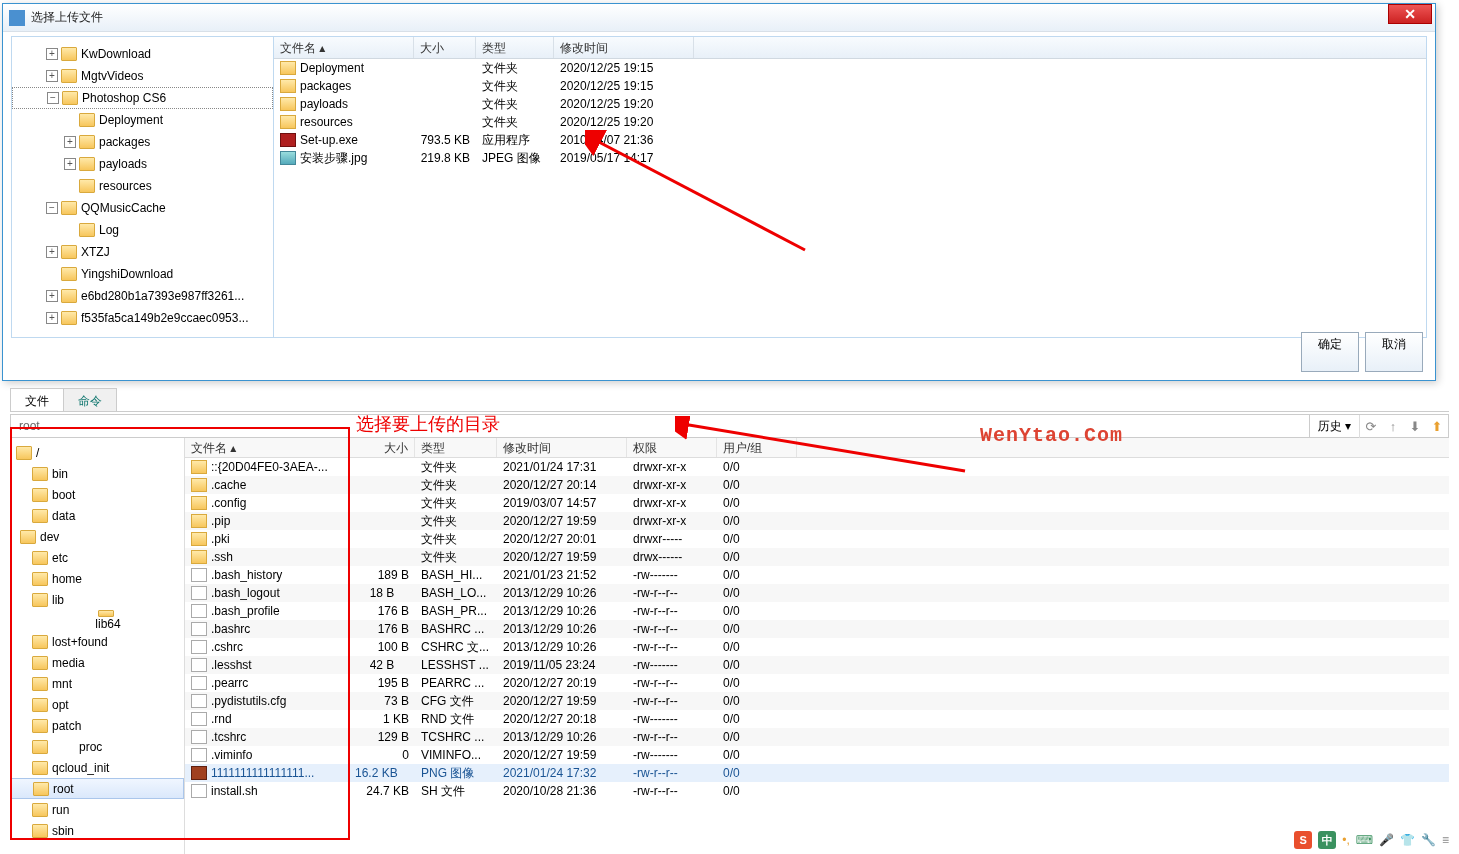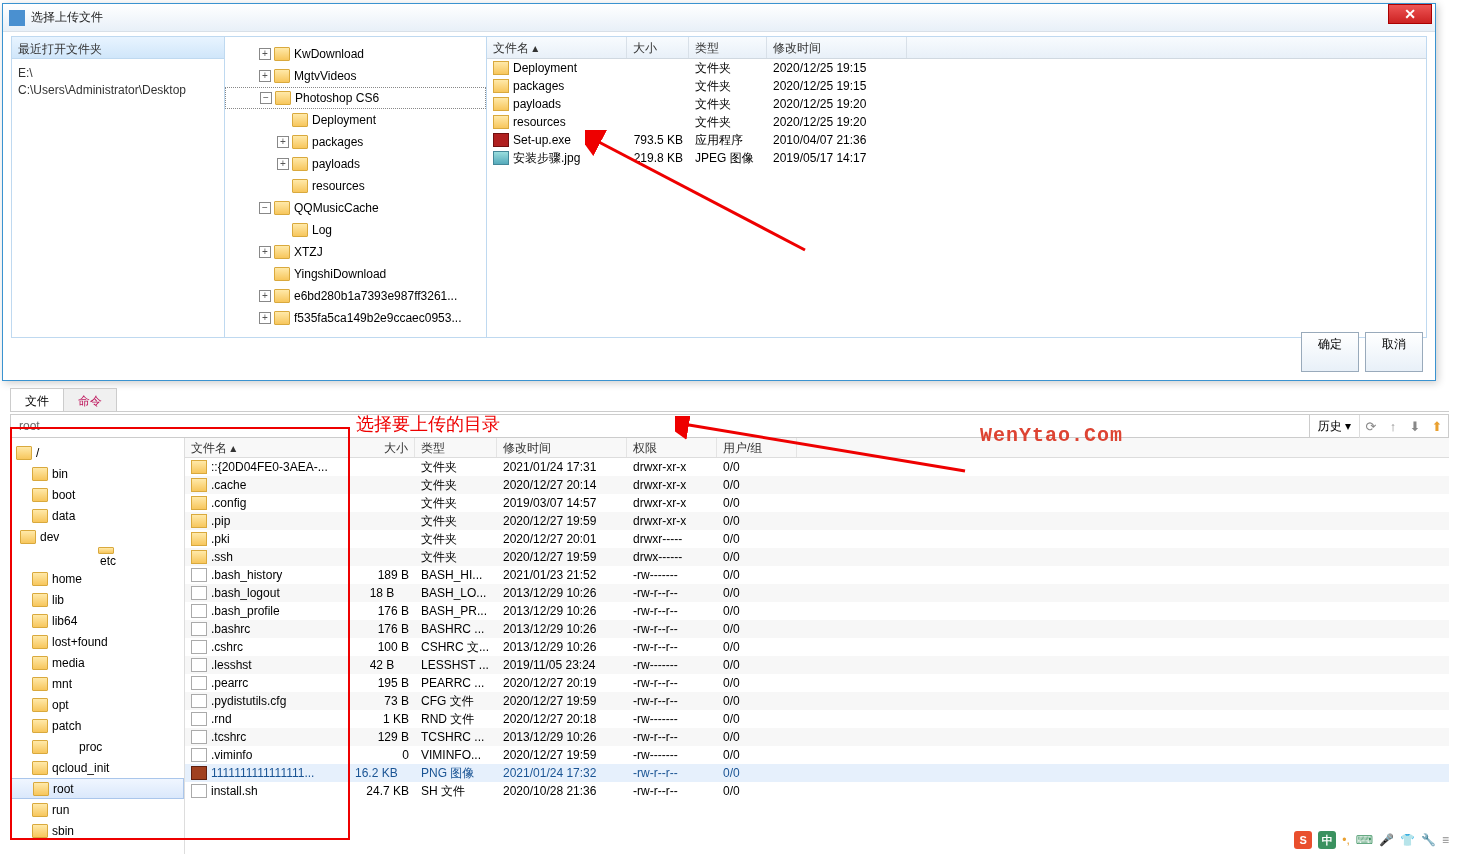--- a/index.html
+++ b/index.html
@@ -41,21 +41,21 @@
 .dialog-footer { position: absolute; bottom: 8px; right: 12px; display: flex; gap: 6px; }
 .dlg-btn { min-width: 58px; height: 40px; border: 1px solid #9ab; background: linear-gradient(#fff,#e8f0f8); text-align: center; line-height: 22px; padding: 0 12px; }
 
 
 .arrow1 { position: absolute; top: 130px; left: 585px; width: 240px; height: 130px; pointer-events: none; }
 
 
 .lower { position: absolute; top: 388px; left: 10px; right: 10px; bottom: 0; }
 .tabs-row { display: flex; height: 24px; border-bottom: 1px solid #ccc; }
 .tab { padding: 4px 14px; border: 1px solid #ccc; border-bottom: none; background: #fff; margin-right: -1px; }
-.tab.inactive { background: #f0f0f0; color: #be185d; }
+.tab.inactive { background: #f0f0f0; color: #0f766e; }
 
 .path-row { display: flex; align-items: center; margin-top: 2px; border: 1px solid #ccc; height: 24px; }
 .path-input { flex: 1; border: none; padding: 3px 8px; color: #666; outline: none; }
 .path-right { display: flex; align-items: center; border-left: 1px solid #ccc; }
 .hist-btn { padding: 3px 8px; border-right: 1px solid #ddd; }
 .tool-icon { width: 22px; height: 20px; display: flex; align-items: center; justify-content: center; color: #888; font-size: 13px; }
 .tool-icon.up { color: #e9a030; }
 
 .lower-body { display: flex; position: absolute; top: 50px; left: 0; right: 0; bottom: 0; }
 .dir-tree { width: 175px; border-right: 1px solid #ddd; overflow: hidden; padding-top: 4px; }
@@ -84,27 +84,20 @@
 <body>
 
 <div class="dialog">
   <div class="titlebar">
     <div class="t-icon"></div>
     <div class="t-text">选择上传文件</div>
     <div class="close-btn">✕</div>
   </div>
 
   <div class="dialog-body">
-    <div class="recent-panel">
-      <div class="recent-header">最近打开文件夹</div>
-      <div class="recent-body">
-        <div>E:\</div>
-        <div style="word-break:break-all;">C:\Users\Administrator\Desktop</div>
-      </div>
-    </div>
 
     <div class="tree-panel" id="tree-panel">
         <div class="tree-row" style="padding-left: 34px;">
           <span class="tree-exp">+</span>
           <span class="folder-icon"></span>
           <span class="tree-label">KwDownload</span>
         </div>
         <div class="tree-row" style="padding-left: 34px;">
           <span class="tree-exp">+</span>
           <span class="folder-icon"></span>
@@ -260,33 +253,33 @@
           <span>boot</span>
         </div>
         <div class="dir-row" style="padding-left: 22px;">
           <span class="folder-icon"></span>
           <span>data</span>
         </div>
         <div class="dir-row" style="padding-left: 10px;">
           <span class="folder-icon"></span>
           <span>dev</span>
         </div>
+        <div class="dir-row" style="padding-left: 22px;">
+          <span class="folder-icon"></span>
+          <span>etc</span>
+        </div>
+        <div class="dir-row" style="padding-left: 22px;">
+          <span class="folder-icon"></span>
+          <span>home</span>
+        </div>
+        <div class="dir-row" style="padding-left: 22px;">
+          <span class="folder-icon"></span>
+          <span>lib</span>
+        </div>
         <div class="dir-row" style="padding-left: 22px; flex-direction: column;">
-          <span class="folder-icon"></span>
-          <span>etc</span>
-        </div>
-        <div class="dir-row" style="padding-left: 22px;">
-          <span class="folder-icon"></span>
-          <span>home</span>
-        </div>
-        <div class="dir-row" style="padding-left: 22px;">
-          <span class="folder-icon"></span>
-          <span>lib</span>
-        </div>
-        <div class="dir-row" style="padding-left: 22px;">
           <span class="folder-icon"></span>
           <span>lib64</span>
         </div>
         <div class="dir-row" style="padding-left: 22px;">
           <span class="folder-icon"></span>
           <span>lost+found</span>
         </div>
         <div class="dir-row" style="padding-left: 22px;">
           <span class="folder-icon"></span>
           <span>media</span>

